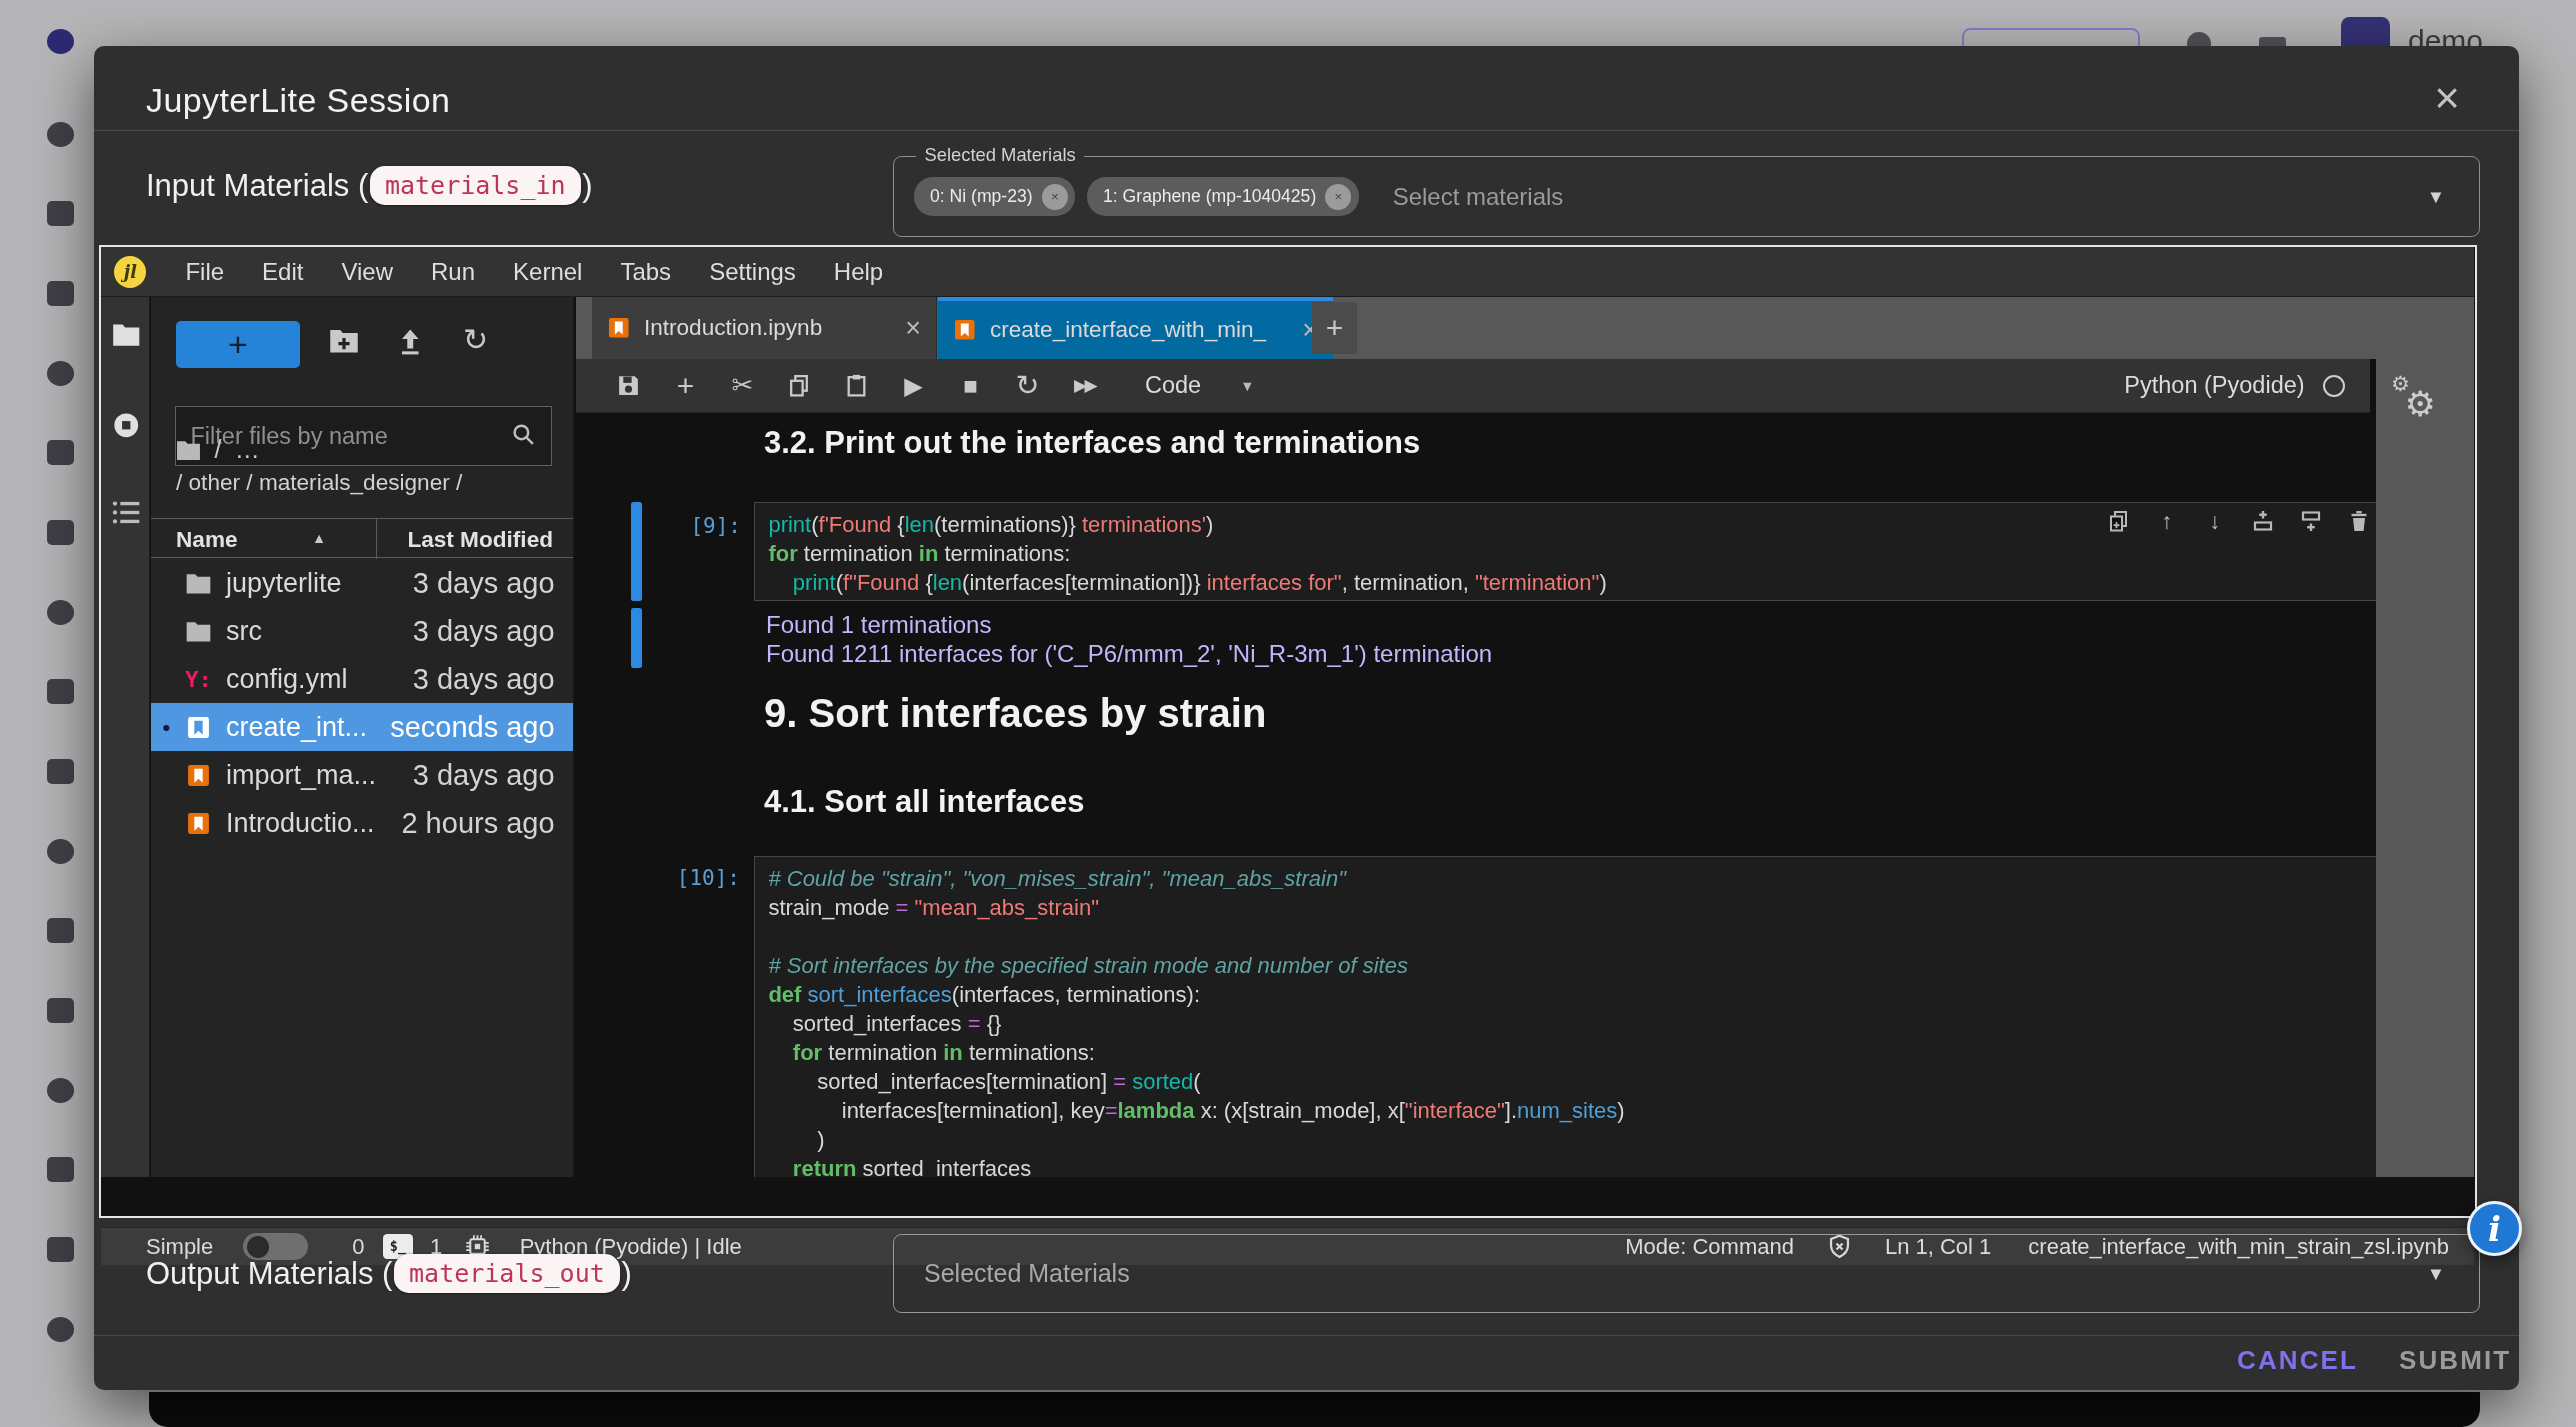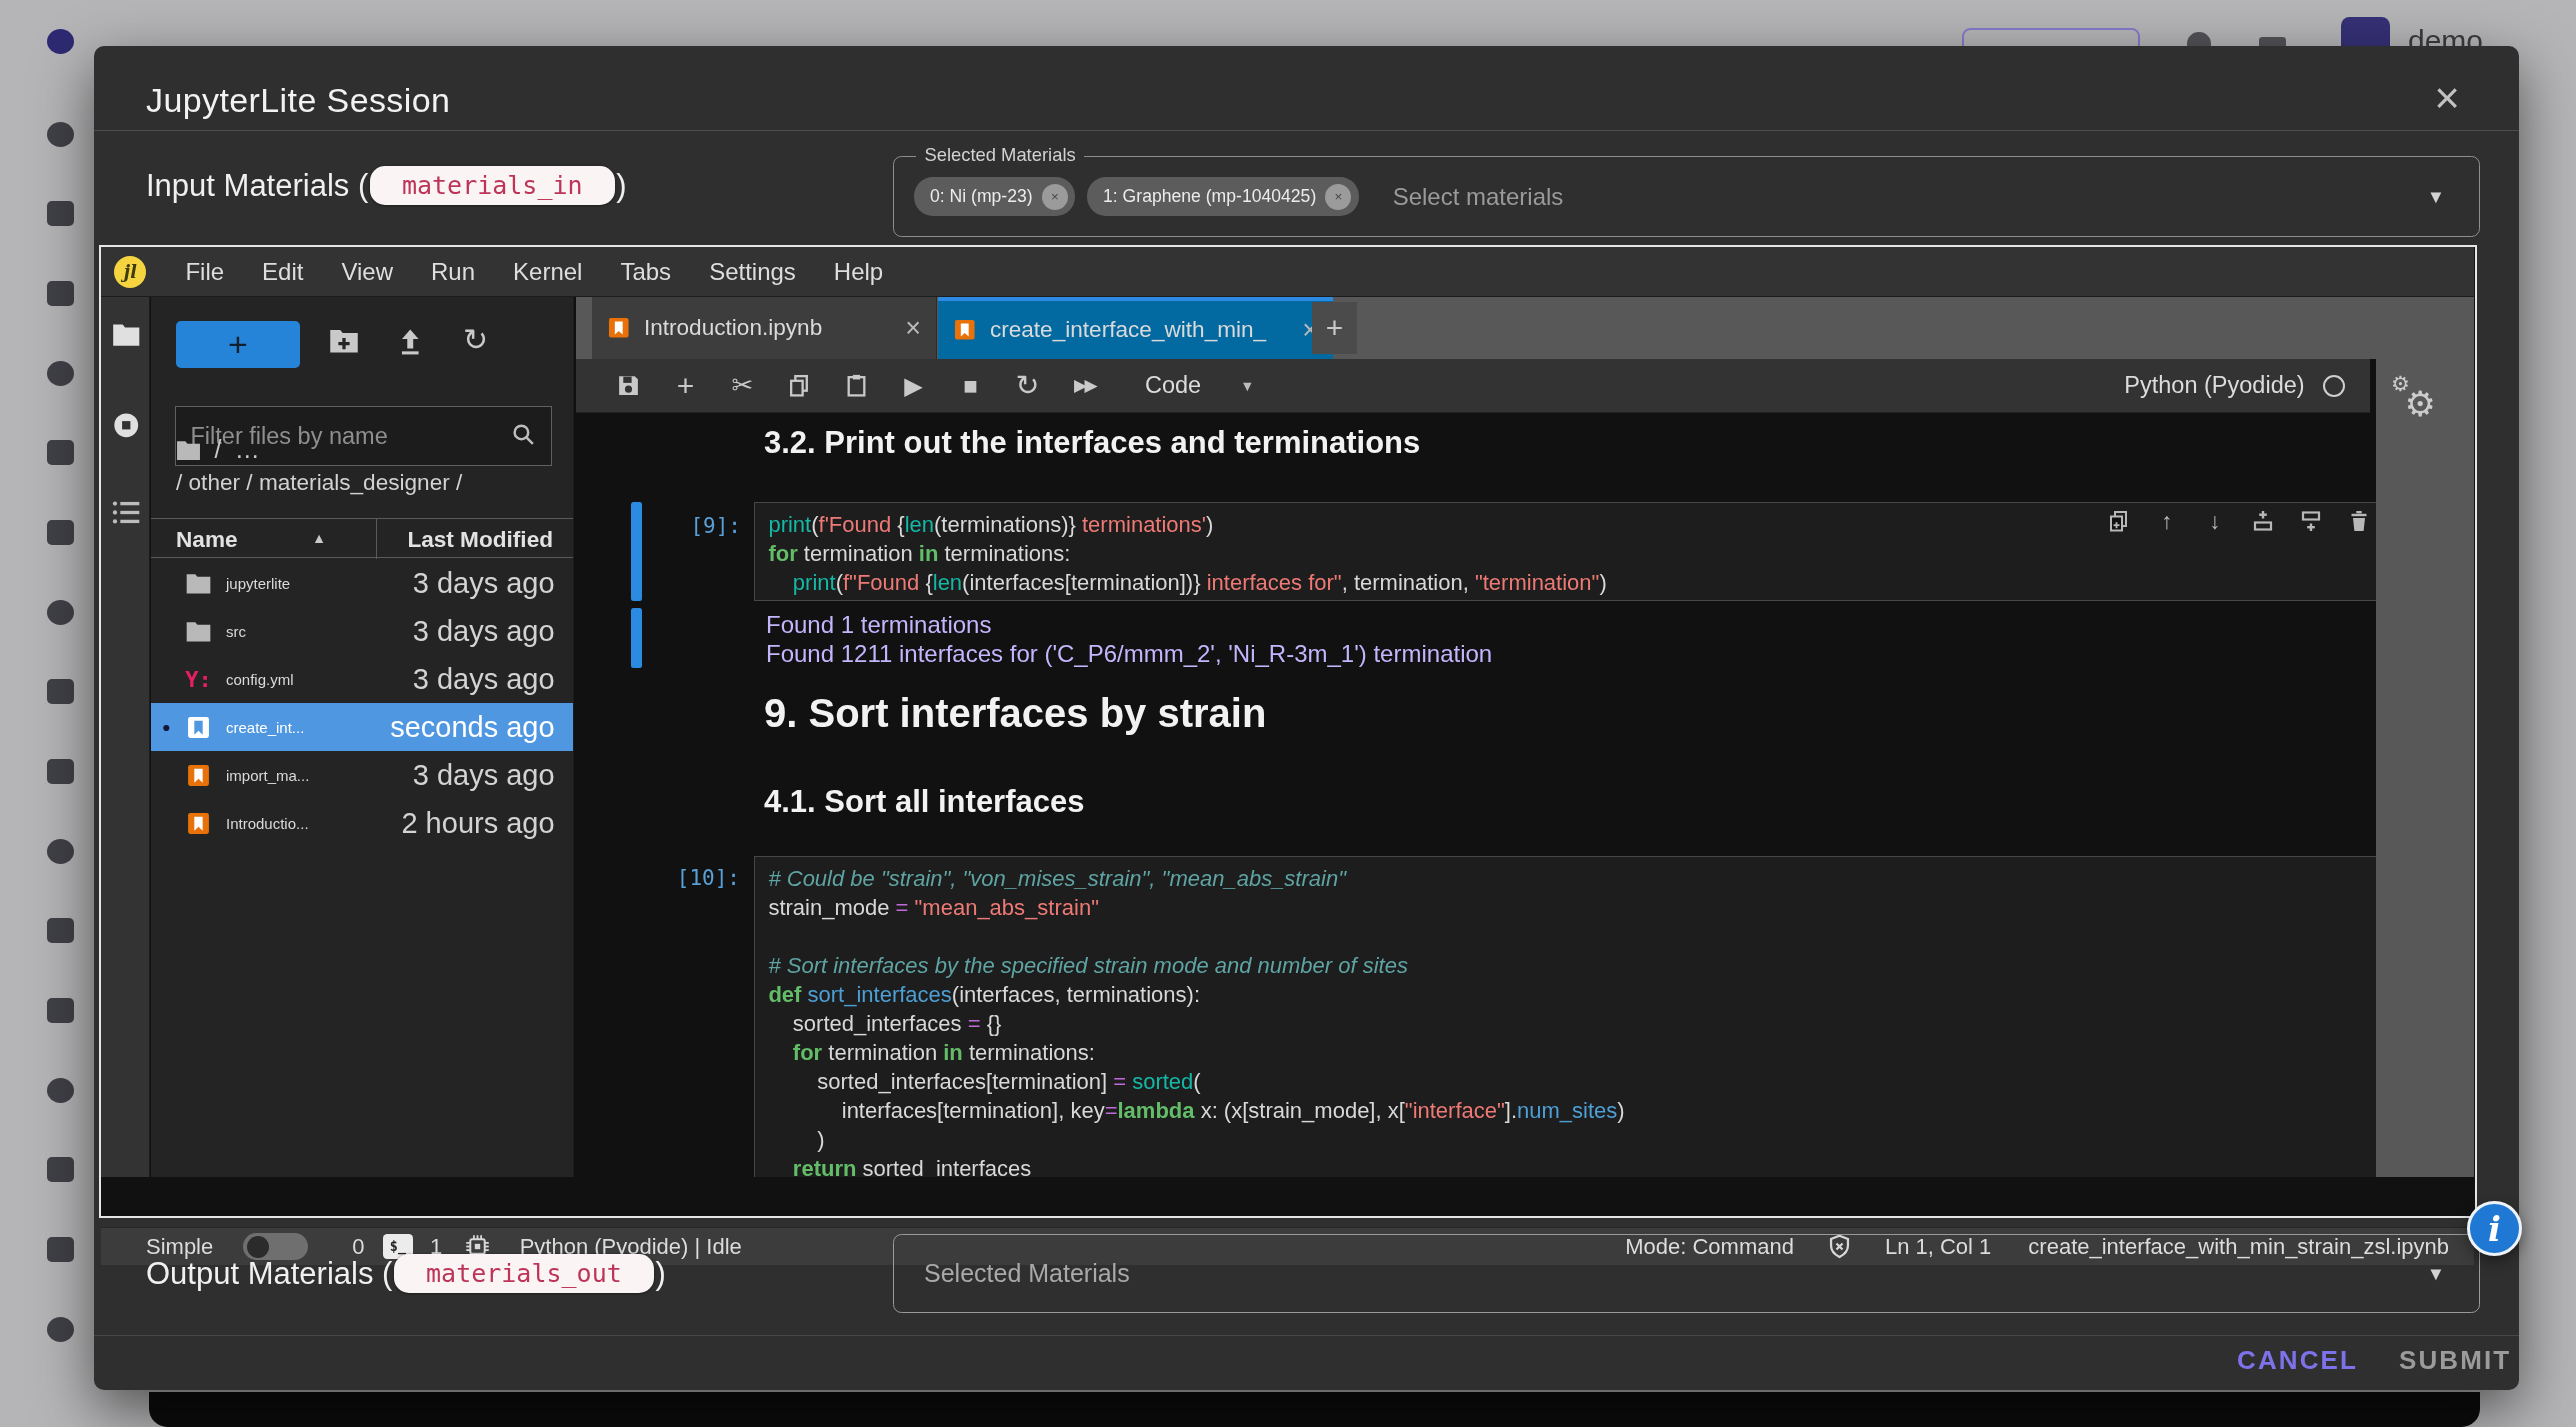--- a/index.html
+++ b/index.html
@@ -22,21 +22,21 @@
   .modal{position:absolute;left:94px;top:46px;width:2425px;height:1344px;background:#2f2f2f;border-radius:10px;
          box-shadow:0 20px 59px rgba(0,0,0,.55);}
   .m-title{position:absolute;left:52px;top:35px;font-size:34px;font-weight:500;color:#f2f2f2;letter-spacing:0.4px;}
   .m-close{position:absolute;right:59px;top:30px;font-size:44px;color:#c2c2c2;cursor:pointer;line-height:1;}
   .m-div{position:absolute;left:0;top:84px;width:100%;height:0.8px;background:#4c4c4c;}
 
   .mat-label{position:absolute;left:52px;font-size:31px;color:#f0f0f0;display:flex;align-items:center;white-space:pre;}
   .mat-label.in{top:120px;}
   .mat-label.out{top:1208px;}
   .mat-chip{font-family:"DejaVu Sans Mono",monospace;font-size:25px;color:#bd3458;background:#fbf4f5;
-            border-radius:15px;padding:5px 32px;margin:0 1.7px;box-shadow:0 0.8px 2.5px rgba(0,0,0,.4);}
+            border-radius:15px;padding:5px 15px;margin:0 1.7px;box-shadow:0 0.8px 2.5px rgba(0,0,0,.4);}
 
   .fieldset{position:absolute;left:799px;top:110px;width:1587px;height:81px;border:1.7px solid #8f8f8f;border-radius:8.4px;
             display:flex;align-items:center;padding-left:20px;}
   .fieldset .legend{position:absolute;top:-12.6px;left:22px;background:#2f2f2f;padding:0 8.4px;font-size:18.4px;color:#d2d2d2;}
   .sel-chip{display:inline-flex;align-items:center;height:39px;background:#5c5c5c;border-radius:19px;
             padding:0 7.5px 0 16px;margin-right:11.7px;font-size:17.6px;color:#ececec;white-space:nowrap;}
   .sel-chip .del{display:inline-flex;align-items:center;justify-content:center;width:26px;height:26px;border-radius:50%;
             background:#9b9b9b;color:#474747;font-size:13.4px;margin-left:9.2px;cursor:pointer;}
   .placeholder{font-size:24px;color:#9a9a9a;margin-left:22px;}
   .caret{position:absolute;right:34px;top:50%;transform:translateY(-50%);font-size:18.4px;color:#d2d2d2;}
@@ -74,21 +74,21 @@
          font-size:22.6px;font-weight:bold;color:#e2e2e2;}
   .fhead .nm{position:absolute;left:25px;top:7.5px;}
   .fhead .sort{position:absolute;left:161px;top:11px;font-size:14.3px;color:#c9c9c9;}
   .fhead .vdiv{position:absolute;left:225px;top:0;width:0.8px;height:40px;background:#5a5a5a;}
   .fhead .lm{position:absolute;right:20px;top:7.5px;}
   .frows{position:absolute;left:0;top:262px;width:100%;}
   .frow{position:relative;height:48px;display:flex;align-items:center;cursor:pointer;}
   .frow.selected{background:#4f97e0;}
   .frow .dot{position:absolute;left:11px;font-size:14.3px;color:#16163a;}
   .frow .fic{position:absolute;left:34px;width:27px;height:27px;display:flex;align-items:center;justify-content:center;}
-  .frow .fname{position:absolute;left:75px;font-size:15px;color:#dadada;}
+  .frow .fname{position:absolute;left:75px;font-size:27px;color:#dadada;}
   .frow.selected .fname,.frow.selected .fmod{color:#ffffff;}
   .frow .fmod{position:absolute;right:18.4px;font-size:29px;color:#d3d3d3;}
   .yaml-ic{font-family:"DejaVu Sans Mono",monospace;font-weight:bold;font-size:22px;color:#e91e63;}
 
   .jmain{position:absolute;left:475px;top:50px;width:1898px;height:880px;}
   .tabbar{position:absolute;left:0;top:0;width:100%;height:62px;background:#585858;}
   .tab{position:absolute;top:0;height:62px;display:flex;align-items:center;padding:0 15px;cursor:pointer;}
   .tab.t1{left:16px;width:345px;background:#3d3d3d;border-right:1.7px solid #2b2b2b;}
   .tab.t2{left:362px;width:395px;background:#0369a1;border-top:4.2px solid #2b8ae2;}
   .tab .tlabel{font-size:22.6px;color:#dadada;margin-left:13.4px;white-space:nowrap;overflow:hidden;flex:1;}

